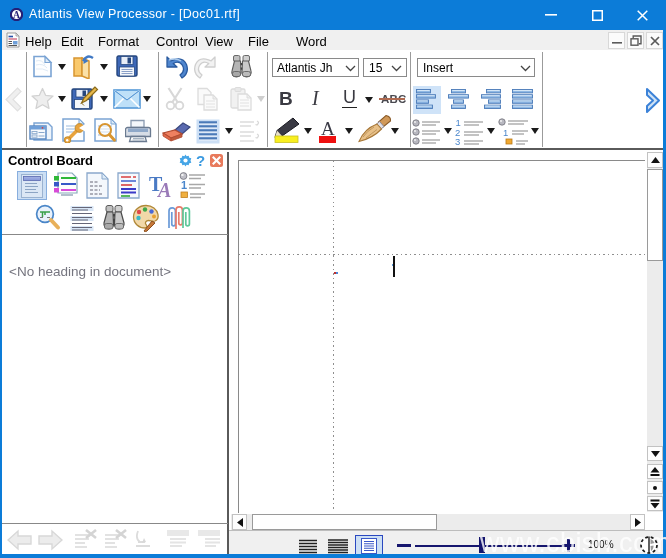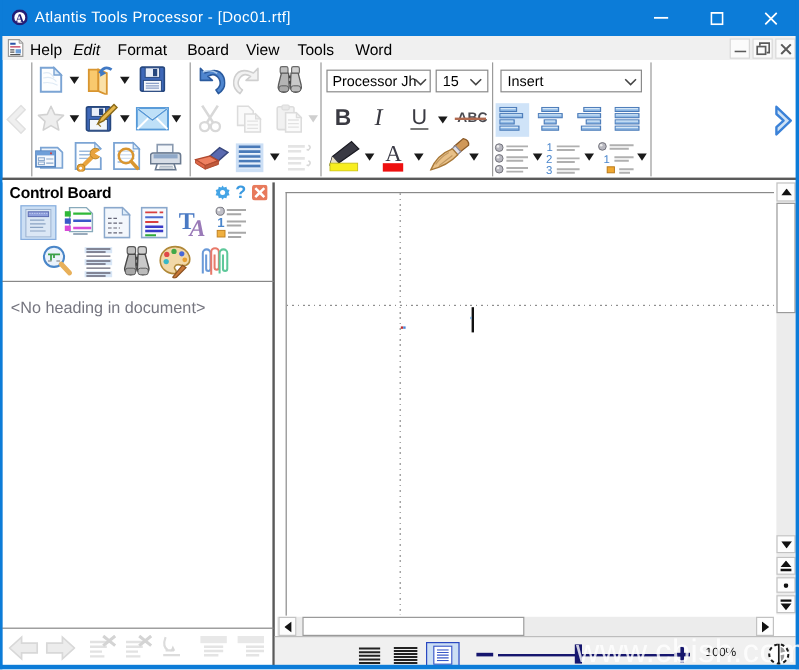--- a/index.html
+++ b/index.html
@@ -15,21 +15,21 @@
 .mdibtn { top:32px; width:17px; height:17px; background:#fbfbfb; border:1px solid #d8d8d8; }
 
 #toolbar { left:0; top:50px; width:666px; height:100px; background:#fff; border-bottom:2px solid #5a5a5a; border-left:2px solid #0c7cd8; }
 .vsep { top:52px; width:1px; height:95px; background:#9b9b9b; }
 .dd { width:0; height:0; border-left:4px solid transparent; border-right:4px solid transparent; border-top:6px solid #1a1a1a; }
 .combo { border:1px solid #8a8a8a; background:#fff; font-size:12px; color:#000; overflow:hidden; white-space:nowrap; }
 
 #panel { left:0; top:152px; width:229px; height:403px; background:#fff; border-right:2px solid #5a5a5a; border-left:2px solid #0c7cd8; }
 #cbtitle2-unused { left:8px; top:153px; font-size:13px; font-weight:bold; color:#000; letter-spacing:-0.2px;text-align:center; }
 #cbsep1 { left:1px; top:234px; width:227px; height:1px; background:#888; }
-#cbtext { left:9px; top:249px; font-size:13.5px; color:#75757f; }
+#cbtext { left:9px; top:264px; font-size:13.5px; color:#75757f; }
 #cbsep2 { left:1px; top:523px; width:227px; height:1px; background:#888; }
 
 #docarea { left:231px; top:152px; width:432px; height:403px; background:#fff; }
 #page { left:238px; top:160px; width:407px; height:353px; border-left:1px solid #8a8a8a; border-top:1px solid #8a8a8a; background:#fff; }
 .dotv { width:1.4px; background-image:repeating-linear-gradient(to bottom,#8e8e8e 0 1.4px,transparent 1.4px 4.5px); }
 .doth { height:1.4px; background-image:repeating-linear-gradient(to right,#8e8e8e 0 1.4px,transparent 1.4px 4.5px); }
 #caret { left:393px; top:256px; width:1.8px; height:21px; background:#111; }
 
 .sbtrack { background:#ececec; }
 .sbbtn { background:#fdfdfd; border:1px solid #c2c2c2; color:#000; display:flex; align-items:center; justify-content:center; }
@@ -40,21 +40,21 @@
 #watermark { left:480px; top:528px; font-size:27px; color:rgba(255,255,255,0.8); letter-spacing:0.4px; z-index:60; }
 .icon { display:block; }
 </style>
 </head>
 <body>
 <div class="abs" id="titlebar"></div>
 <svg class="abs" style="left:10px;top:8px;" width="13" height="13" viewBox="0 0 18 18">
   <circle cx="9" cy="9" r="7.8" fill="#ffffff" stroke="#241f76" stroke-width="3"></circle>
   <text x="9" y="13.8" font-family="Liberation Serif" font-size="13.5" font-weight="bold" fill="#241f76" text-anchor="middle">A</text>
 </svg>
-<div class="abs" id="titletext">Atlantis Tools Processor - [Doc01.rtf]</div>
+<div class="abs" id="titletext">Atlantis View Processor - [Doc01.rtf]</div>
 <svg class="abs" style="left:545px;top:14px;" width="12" height="2">
     <rect width="12" height="1.6" fill="#fff"></rect>
   </svg>
 <svg class="abs" style="left:592px;top:10px;" width="11" height="11">
     <rect x="0.75" y="0.75" width="9.5" height="9.5" fill="none" stroke="#fff" stroke-width="1.5"></rect>
   </svg>
 <svg class="abs" style="left:637px;top:10px;" width="11" height="11">
     <path d="M0.7 0.7 L10.3 10.3 M10.3 0.7 L0.7 10.3" stroke="#fff" stroke-width="1.5"></path>
   </svg>
 
@@ -77,25 +77,25 @@
       <path d="M3.2 3.2 V1 H11 V8.8 H8.8" fill="none" stroke="#5a5a5a" stroke-width="1.4"></path>
       <rect x="1" y="3.8" width="7" height="6.4" fill="none" stroke="#5a5a5a" stroke-width="1.4"></rect>
     </svg>
   </div>
 <div class="abs mdibtn" style="left:646px;">
     <svg class="icon" style="margin:3px 0 0 3px;" width="10" height="10">
       <path d="M1 1 L9 9 M9 1 L1 9" stroke="#5a5a5a" stroke-width="1.7"></path>
     </svg>
   </div>
 <span class="abs menuitem" style="left:25px;">Help</span>
-<span class="abs menuitem" style="left:61px;font-style:italic;">Edit</span>
+<span class="abs menuitem" style="left:61px;">Edit</span>
 <span class="abs menuitem" style="left:98px;">Format</span>
-<span class="abs menuitem" style="left:156px;">Board</span>
+<span class="abs menuitem" style="left:156px;">Control</span>
 <span class="abs menuitem" style="left:205px;">View</span>
-<span class="abs menuitem" style="left:248px;">Tools</span>
+<span class="abs menuitem" style="left:248px;">File</span>
 <span class="abs menuitem" style="left:296px;">Word</span>
 
 <div class="abs" id="toolbar"></div>
 <div class="abs vsep" style="left:26px;"></div>
 <div class="abs vsep" style="left:158px;"></div>
 <div class="abs vsep" style="left:267px;"></div>
 <div class="abs vsep" style="left:410px;"></div>
 <div class="abs vsep" style="left:542px;"></div>
 
 <svg class="abs" style="left:4px;top:87px;" width="18" height="25" viewBox="0 0 18 25">
@@ -228,21 +228,21 @@
   <rect x="0.5" y="0.5" width="23" height="24" fill="#ccdff5"></rect>
   <path d="M3 3.5 h18 M3 7.5 h18 M3 11.5 h18 M3 15.5 h18 M3 19.5 h18" stroke="#4a7ab8" stroke-width="2.4"></path>
   <path d="M3 5 h18 M3 9 h18 M3 13 h18 M3 17 h18 M3 21 h18" stroke="#eef4fb" stroke-width="1"></path>
 </svg>
 <div class="abs dd" style="left:225px;top:128px;"></div>
 <svg class="abs" style="left:239px;top:119px;" width="22" height="25" viewBox="0 0 22 25">
   <path d="M1 3 h14 M1 7 h11 M1 13 h14 M1 17 h11 M1 22 h14" stroke="#e4e4e4" stroke-width="2.2"></path>
   <path d="M18 2 q3 1.5 0 4 l-1.5 -0.5 M18 15 q3 1.5 0 4 l-1.5 -0.5" stroke="#d8d8d8" stroke-width="1.3" fill="none"></path>
 </svg>
 
-<div class="abs combo" style="left:272px;top:58px;width:87px;height:19px;padding:2px 0 0 4px;">Processor Jh</div>
+<div class="abs combo" style="left:272px;top:58px;width:87px;height:19px;padding:2px 0 0 4px;">Atlantis Jh</div>
 <svg class="abs" style="left:345px;top:65px;" width="11" height="7">
     <path d="M1 1 L5.5 5.5 L10 1" fill="none" stroke="#444" stroke-width="1.3"></path>
   </svg>
 <div class="abs combo" style="left:363px;top:58px;width:44px;height:19px;padding:2px 0 0 5px;">15</div>
 <svg class="abs" style="left:391px;top:65px;" width="11" height="7">
     <path d="M1 1 L5.5 5.5 L10 1" fill="none" stroke="#444" stroke-width="1.3"></path>
   </svg>
 <div class="abs combo" style="left:417px;top:58px;width:118px;height:19px;padding:2px 0 0 5px;">Insert</div>
 <svg class="abs" style="left:520px;top:65px;" width="11" height="7">
     <path d="M1 1 L5.5 5.5 L10 1" fill="none" stroke="#444" stroke-width="1.3"></path>

